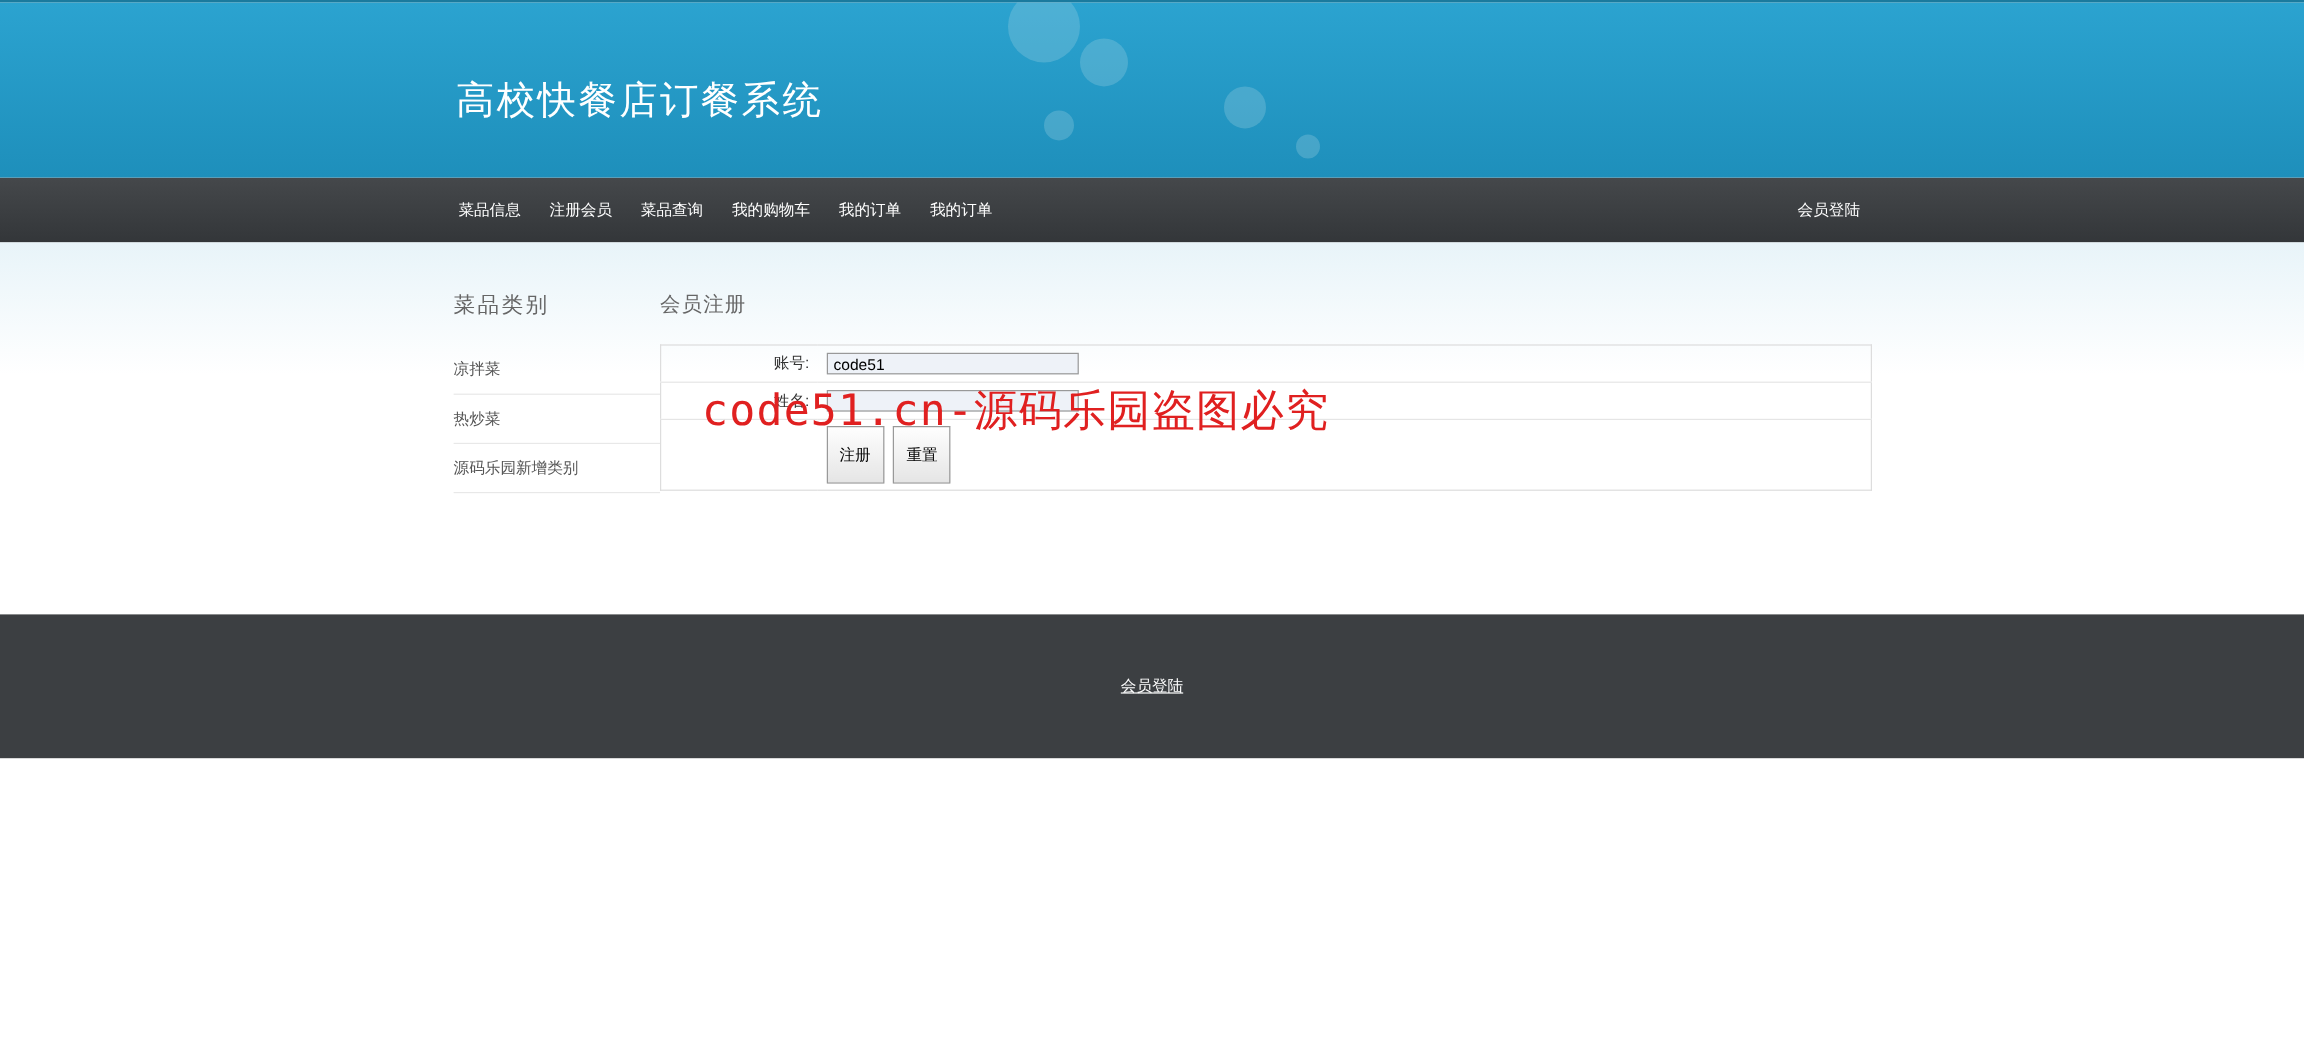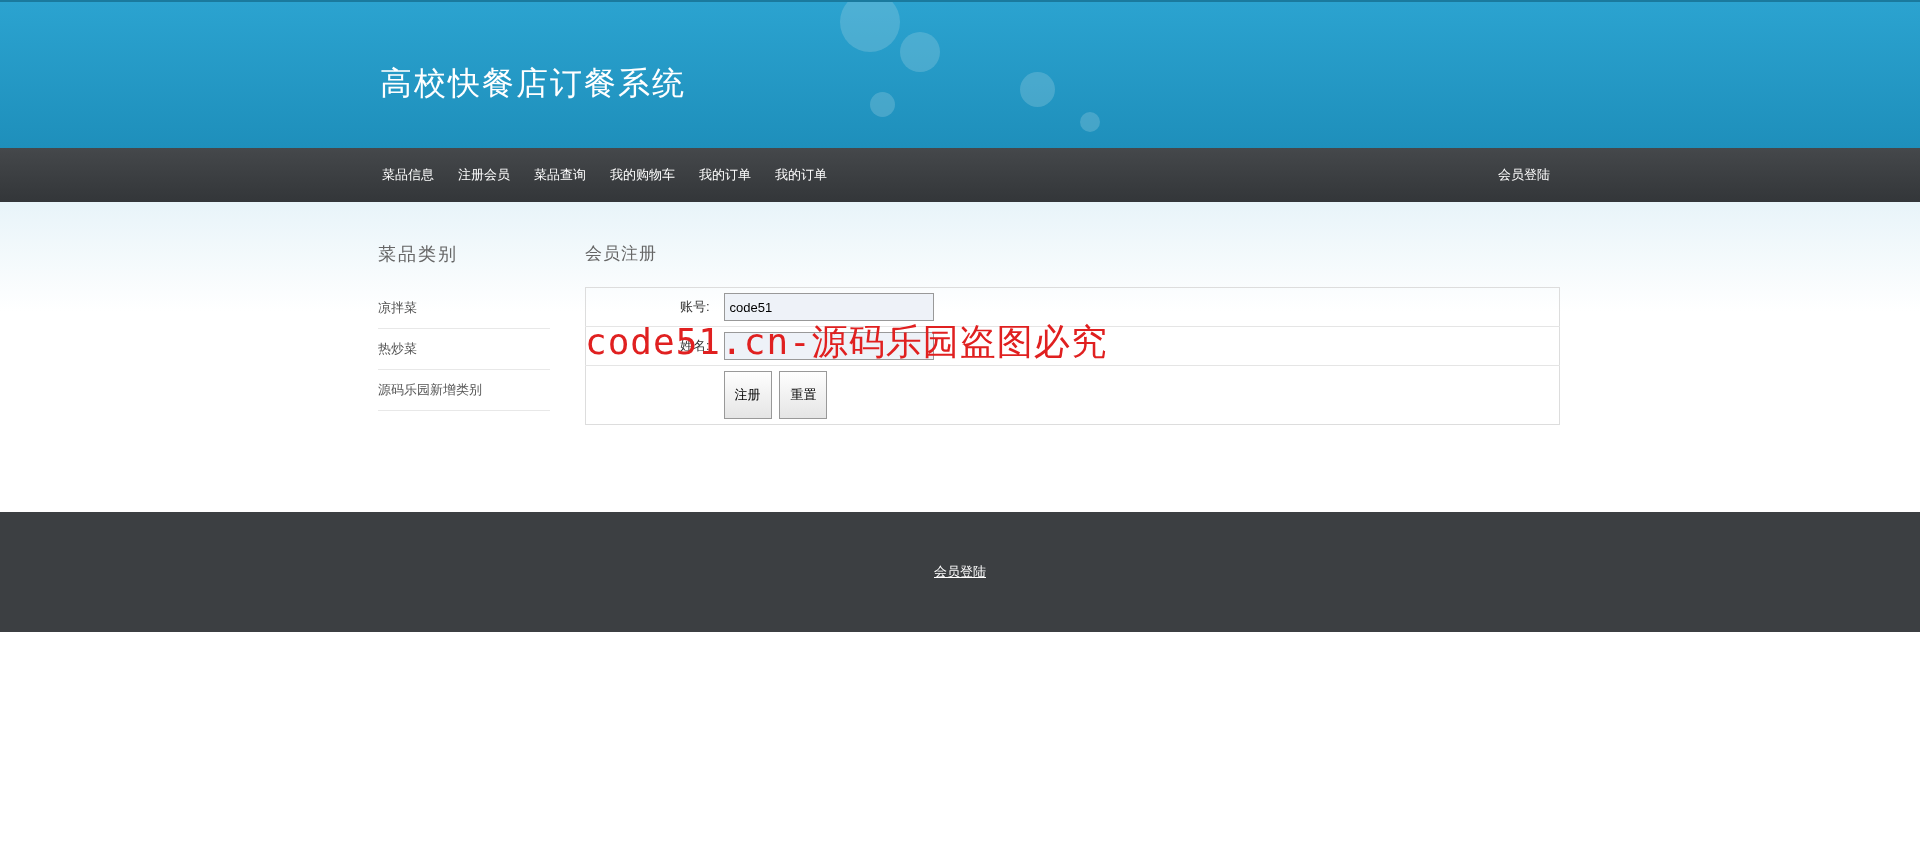--- a/index.html
+++ b/index.html
@@ -65,21 +65,20 @@
 
 .content-wrap {
   background: linear-gradient(to bottom, #e8f4f9 0%, #ffffff 110px);
   min-height: 310px;
 }
 .content {
   width: 1200px;
   margin: 0 auto;
   padding-top: 40px;
   display: flex;
-  gap: 35px;
   position: relative;
 }
 
 .sidebar { width: 190px; padding-left: 18px; }
 .sidebar-title {
   font-size: 18px;
   color: #666;
   font-weight: normal;
   margin-bottom: 22px;
   letter-spacing: 2px;
@@ -115,21 +114,21 @@
   font-size: 13px;
   color: #333;
   vertical-align: middle;
 }
 .form-input-cell {
   padding: 5px 8px;
   vertical-align: middle;
 }
 .form-input {
   width: 210px;
-  height: 28px;
+  height: 18px;
   border: 1px solid #999;
   background: #eef2f8;
   padding: 0 5px;
   font-size: 13px;
   font-family: Arial, sans-serif;
 }
 .form-btn {
   padding: 14px 10px;
   border: 1px solid #999;
   background: linear-gradient(to bottom, #fefefe, #e5e5e5);

